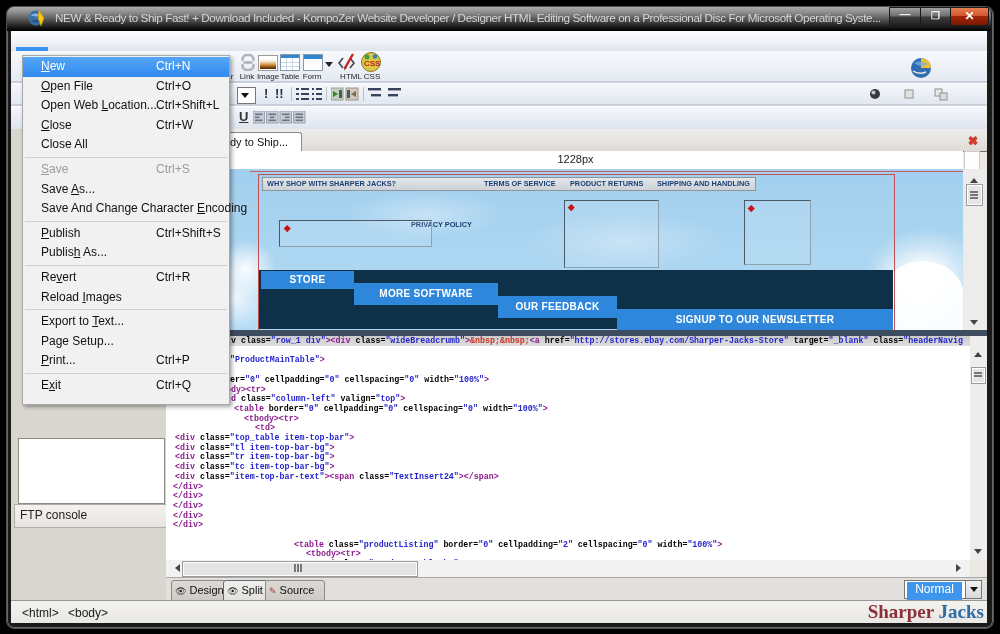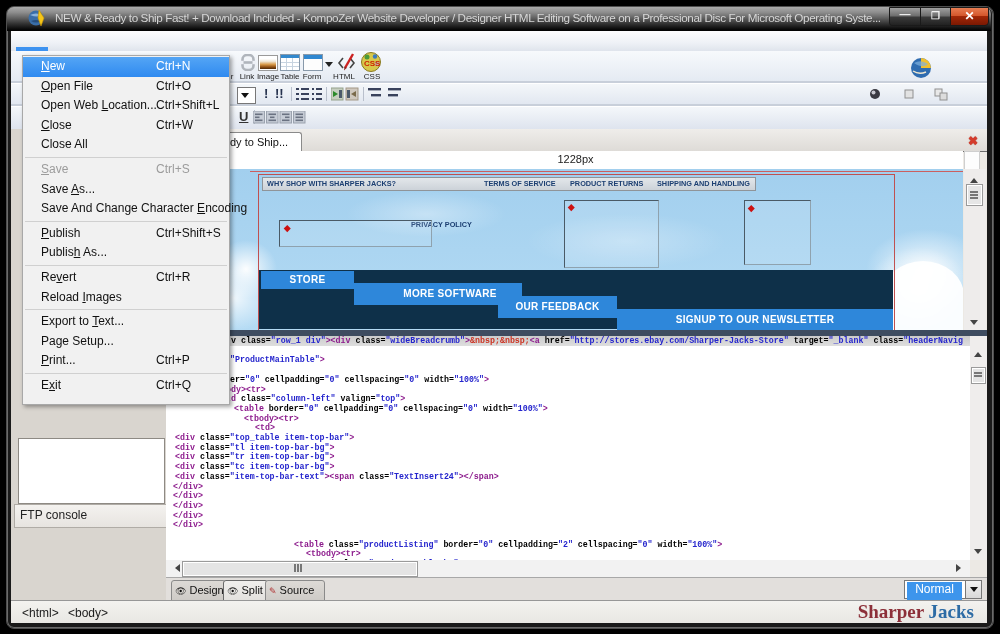--- a/index.html
+++ b/index.html
@@ -86,21 +86,21 @@
  <div class="icolbl" style="left:265px;top:21px;width:28px;">Table</div>
  <div class="ab" style="left:292px;top:3px;width:18px;height:15px;background:#fdfdfd;border:1px solid #8899aa;background-image:linear-gradient(#2f87d0,#2f87d0);background-size:18px 4px;background-repeat:no-repeat;"></div>
  <div class="icolbl" style="left:288px;top:21px;width:26px;">Form</div>
  <div class="ab" style="left:314px;top:11px;width:0;height:0;border:4px solid transparent;border-top:5px solid #222;"></div>
  <svg class="ab" style="left:326px;top:2px" width="28" height="18" viewBox="0 0 28 18">
   <path d="M6 5 L2 10 L6 15" stroke="#444" stroke-width="1.6" fill="none"></path>
   <path d="M13 5 L17 10 L13 15" stroke="#444" stroke-width="1.6" fill="none"></path>
   <path d="M8 15 L16 1" stroke="#cc2222" stroke-width="2.4"></path>
   <path d="M7 17.5 L9.8 14.8 L7.6 13.6 Z" fill="#882222"></path>
  </svg>
- <div class="icolbl" style="left:320px;top:21px;width:26px;">HTML</div>
+ <div class="icolbl" style="left:327px;top:21px;width:26px;">HTML</div>
  <svg class="ab" style="left:349px;top:1px" width="23" height="20" viewBox="0 0 23 20">
   <circle cx="11" cy="10" r="9.5" fill="#d8c84a" stroke="#8a7a20" stroke-width="1"></circle>
   <circle cx="7" cy="5" r="2.5" fill="#4a9a3a"></circle>
   <circle cx="15" cy="4.5" r="2.2" fill="#3a7ac0"></circle>
   <circle cx="17" cy="12" r="2.4" fill="#c0b8a8"></circle>
   <text x="4" y="14" font-family="Liberation Sans" font-weight="bold" font-size="8" fill="#cc2200">CSS</text>
  </svg>
  <div class="icolbl" style="left:352px;top:21px;width:18px;">CSS</div>
  <svg class="ab" style="left:899px;top:6px" width="22" height="22" viewBox="0 0 22 22">
   <circle cx="11" cy="11" r="10" fill="#2f6cb0"></circle>
@@ -216,21 +216,21 @@
 
  <div class="ab" style="left:113px;top:51px;width:151px;height:25px;border:1px solid #4a5a66;border-right-color:#8fa2ae;border-bottom-color:#8fa2ae;background:rgba(255,255,255,.10);"></div>
  <div class="ab" style="left:119px;top:57px;width:4.5px;height:4.5px;background:#cc1111;transform:rotate(45deg);"></div>
  <div class="ab" style="left:398px;top:31px;width:93px;height:66px;border:1px solid #4a5a66;border-right-color:#8fa2ae;border-bottom-color:#8fa2ae;background:rgba(255,255,255,.10);"></div>
  <div class="ab" style="left:403px;top:36px;width:4.5px;height:4.5px;background:#cc1111;transform:rotate(45deg);"></div>
  <div class="ab" style="left:578px;top:31px;width:65px;height:63px;border:1px solid #4a5a66;border-right-color:#8fa2ae;border-bottom-color:#8fa2ae;background:rgba(255,255,255,.10);"></div>
  <div class="ab" style="left:583px;top:37px;width:4.5px;height:4.5px;background:#cc1111;transform:rotate(45deg);"></div>
 
  <div class="ab" style="left:93px;top:101px;width:634px;height:59px;background:#0e3049;"></div>
  <div class="ab" style="left:95px;top:102px;width:93px;height:18px;background:#2e87da;font:bold 10px/18px 'Liberation Sans';color:#fff;text-align:center;letter-spacing:.3px;">STORE</div>
- <div class="ab" style="left:188px;top:114px;width:144px;height:22px;background:#2e87da;font:bold 10px/22px 'Liberation Sans';color:#fff;text-align:center;letter-spacing:.3px;padding-left:24px;">MORE SOFTWARE</div>
+ <div class="ab" style="left:188px;top:114px;width:144px;height:22px;background:#2e87da;font:bold 10px/22px 'Liberation Sans';color:#fff;text-align:center;letter-spacing:.3px;">MORE SOFTWARE</div>
  <div class="ab" style="left:332px;top:127px;width:119px;height:22px;background:#2e87da;font:bold 10px/22px 'Liberation Sans';color:#fff;text-align:center;letter-spacing:.3px;">OUR FEEDBACK</div>
  <div class="ab" style="left:451px;top:140px;width:276px;height:22px;background:#2e87da;font:bold 10px/21px 'Liberation Sans';color:#fff;text-align:center;letter-spacing:.3px;">SIGNUP TO OUR NEWSLETTER</div>
 </div>
 
 <div class="ab" style="left:964px;top:169px;width:22px;height:162px;background:#eeeceb;">
  <div class="ab" style="left:6px;top:5px;width:0;height:0;border:4px solid transparent;border-bottom:5px solid #444;"></div>
  <div class="ab" style="left:2px;top:15px;width:15px;height:20px;background:#e6e6e6;border:1px solid #9a9a9a;box-shadow:inset 0 0 0 1px #fff;"></div>
  <div class="ab" style="left:6px;top:22px;width:8px;height:1.5px;background:#777;box-shadow:0 3px 0 #777,0 6px 0 #777;"></div>
  <div class="ab" style="left:6px;top:151px;width:0;height:0;border:4px solid transparent;border-top:5px solid #444;"></div>
 </div>
@@ -302,14 +302,14 @@
  <div class="msep"></div>
  <div class="mr">Export to <u>T</u>ext...</div>
  <div class="mr">Page Setup...</div>
  <div class="mr"><u>P</u>rint...<span class="sc">Ctrl+P</span></div>
  <div class="msep"></div>
  <div class="mr">E<u>x</u>it<span class="sc">Ctrl+Q</span></div>
 </div>
 <div class="ab status" id="statusbar">
  <span style="position:absolute;left:11px;top:5px;">&lt;html&gt;</span>
  <span style="position:absolute;left:57px;top:5px;">&lt;body&gt;</span>
- <span style="position:absolute;right:13px;top:1px;font:bold 19px/20px 'Liberation Serif',serif;"><span style="color:#8c3039;">Sharper</span> <span style="color:#2d6ca5;">Jacks</span></span>
+ <span style="position:absolute;right:3px;top:1px;font:bold 19px/20px 'Liberation Serif',serif;"><span style="color:#8c3039;">Sharper</span> <span style="color:#2d6ca5;">Jacks</span></span>
 </div>
 
 </body></html>

